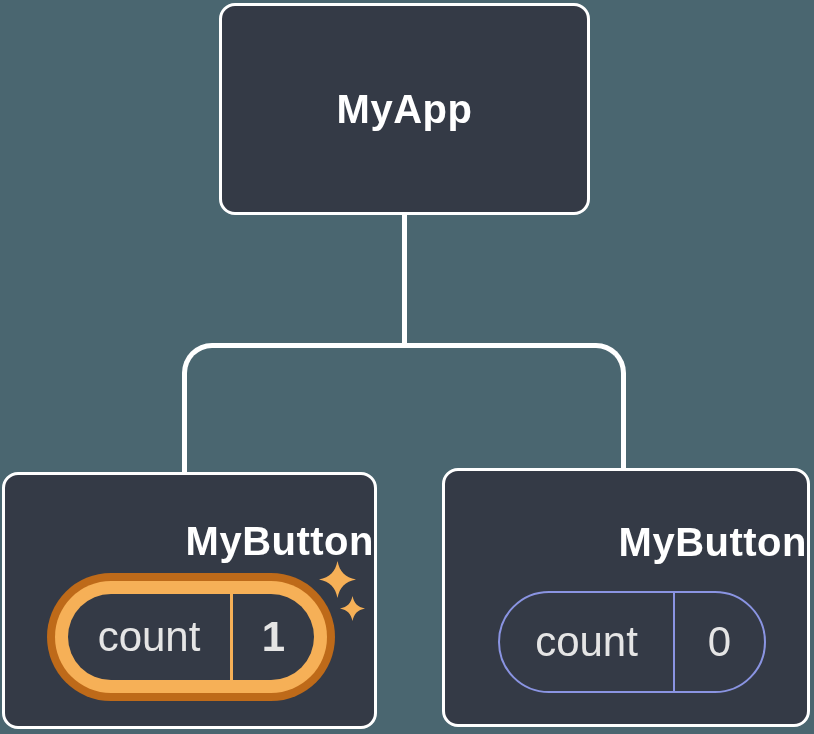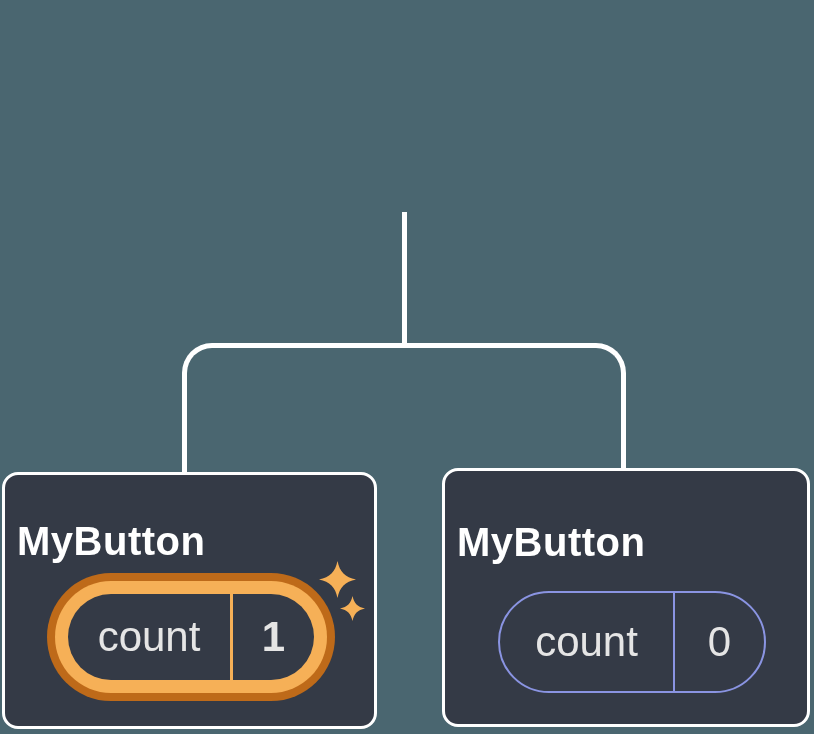--- a/index.html
+++ b/index.html
@@ -49,21 +49,21 @@
     color: #FFFFFF;
     font-size: 40px;
     font-weight: 700;
     letter-spacing: 0.5px;
     line-height: 42px;
     white-space: nowrap;
   }
   .child-title {
     position: absolute;
     left: 12px; right: 0;
-    text-align: left;
+    text-align: right;
   }
   .node-child-left  .child-title { top: 45px; }
   .node-child-right .child-title { top: 50px; }
 
   
   .pill-outer {
     position: absolute;
     left: 42px; top: 98px;
     width: 288px; height: 128px;
     background: #BE6A19;
@@ -125,20 +125,23 @@
   .sparkle-small { left: 340px; top: 596px; width: 25px; height: 25px; }
 </style>
 </head>
 <body>
 
 <div class="stage">
 
   <div class="stem"></div>
   <div class="bracket"></div>
 
+  <div class="node node-root">
+    <span class="node-label">MyApp</span>
+  </div>
 
   <div class="node node-child-left">
     <span class="node-label child-title">MyButton</span>
     <div class="pill-outer">
       <div class="pill-mid">
         <div class="pill-inner">
           <div class="pill-cell cell-key">
             <span class="state-text">count</span>
           </div>
           <div class="pill-divider"></div>

